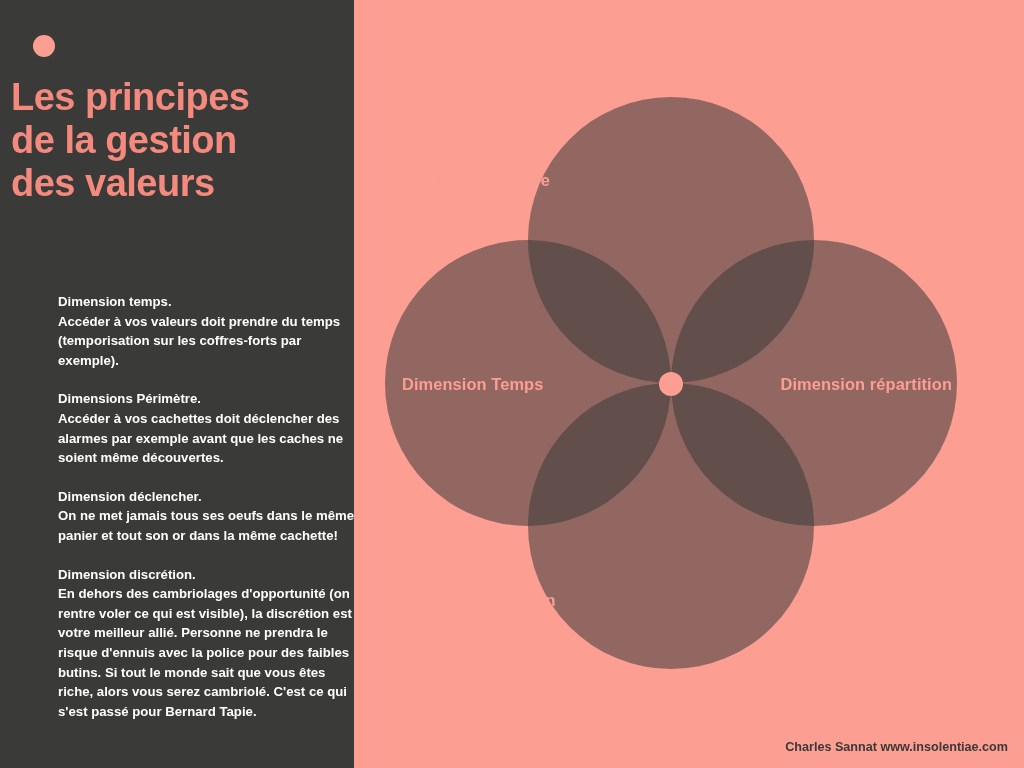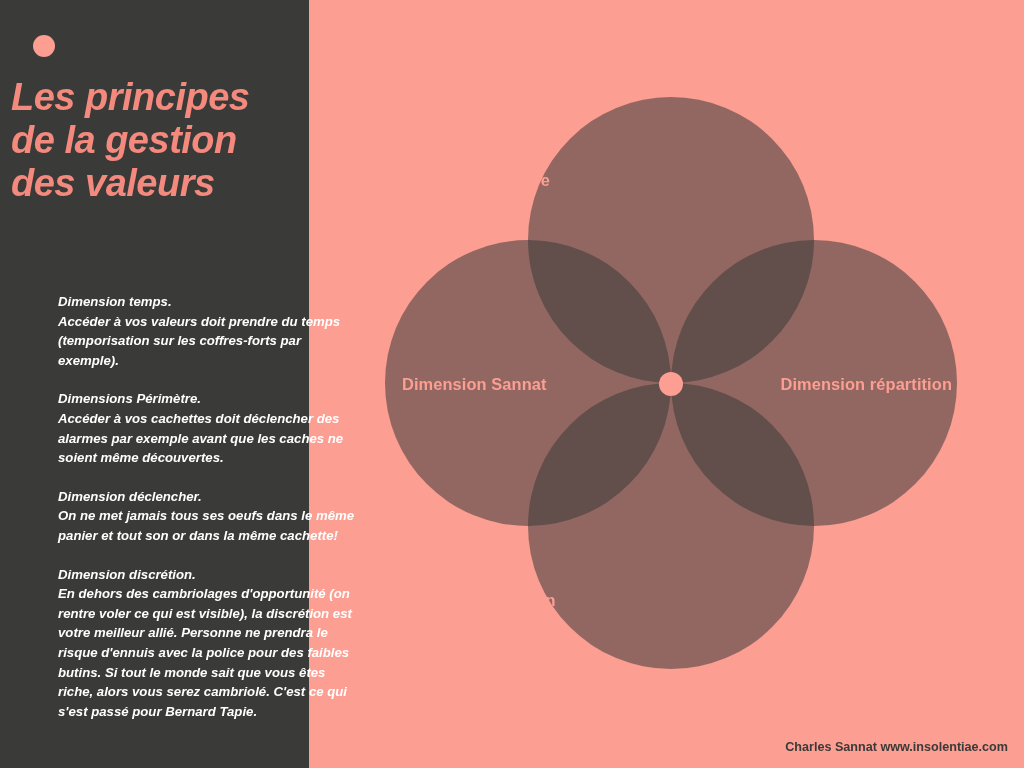--- a/index.html
+++ b/index.html
@@ -16,25 +16,24 @@
     background: #fc9e92;
     font-family: "Liberation Sans", sans-serif;
     -webkit-font-smoothing: antialiased;
   }
 
   
   #sidebar {
     position: absolute;
     left: 0;
     top: 0;
-    width: 309px;
+    width: 354px;
     height: 768px;
     background: #3a3a38;
     box-sizing: border-box;
-    font-style: italic;
   }
   #bullet-dot {
     position: absolute;
     left: 33px;
     top: 35px;
     width: 22px;
     height: 22px;
     border-radius: 50%;
     background: #fc9e92;
   }
@@ -176,21 +175,21 @@
       <g style="mix-blend-mode:normal">
         <circle cx="286" cy="143" r="143" fill="#3a3a38" fill-opacity="0.55"></circle>
         <circle cx="143" cy="286" r="143" fill="#3a3a38" fill-opacity="0.55"></circle>
         <circle cx="429" cy="286" r="143" fill="#3a3a38" fill-opacity="0.55"></circle>
         <circle cx="286" cy="429" r="143" fill="#3a3a38" fill-opacity="0.55"></circle>
       </g>
     </svg>
 
     <div class="venn-label" id="label-perimetre">Dimension périmètre</div>
 
-    <div class="venn-label" id="label-temps">Dimension Sannat</div>
+    <div class="venn-label" id="label-temps">Dimension Temps</div>
 
     <div class="venn-label" id="label-repartition">Dimension répartition</div>
 
     <div class="venn-label" id="label-discretion">Dimension Discrétion</div>
 
     <div id="venn-center-dot"></div>
   </div>
 
   <div id="footer-credit">Charles Sannat www.insolentiae.com</div>
 

